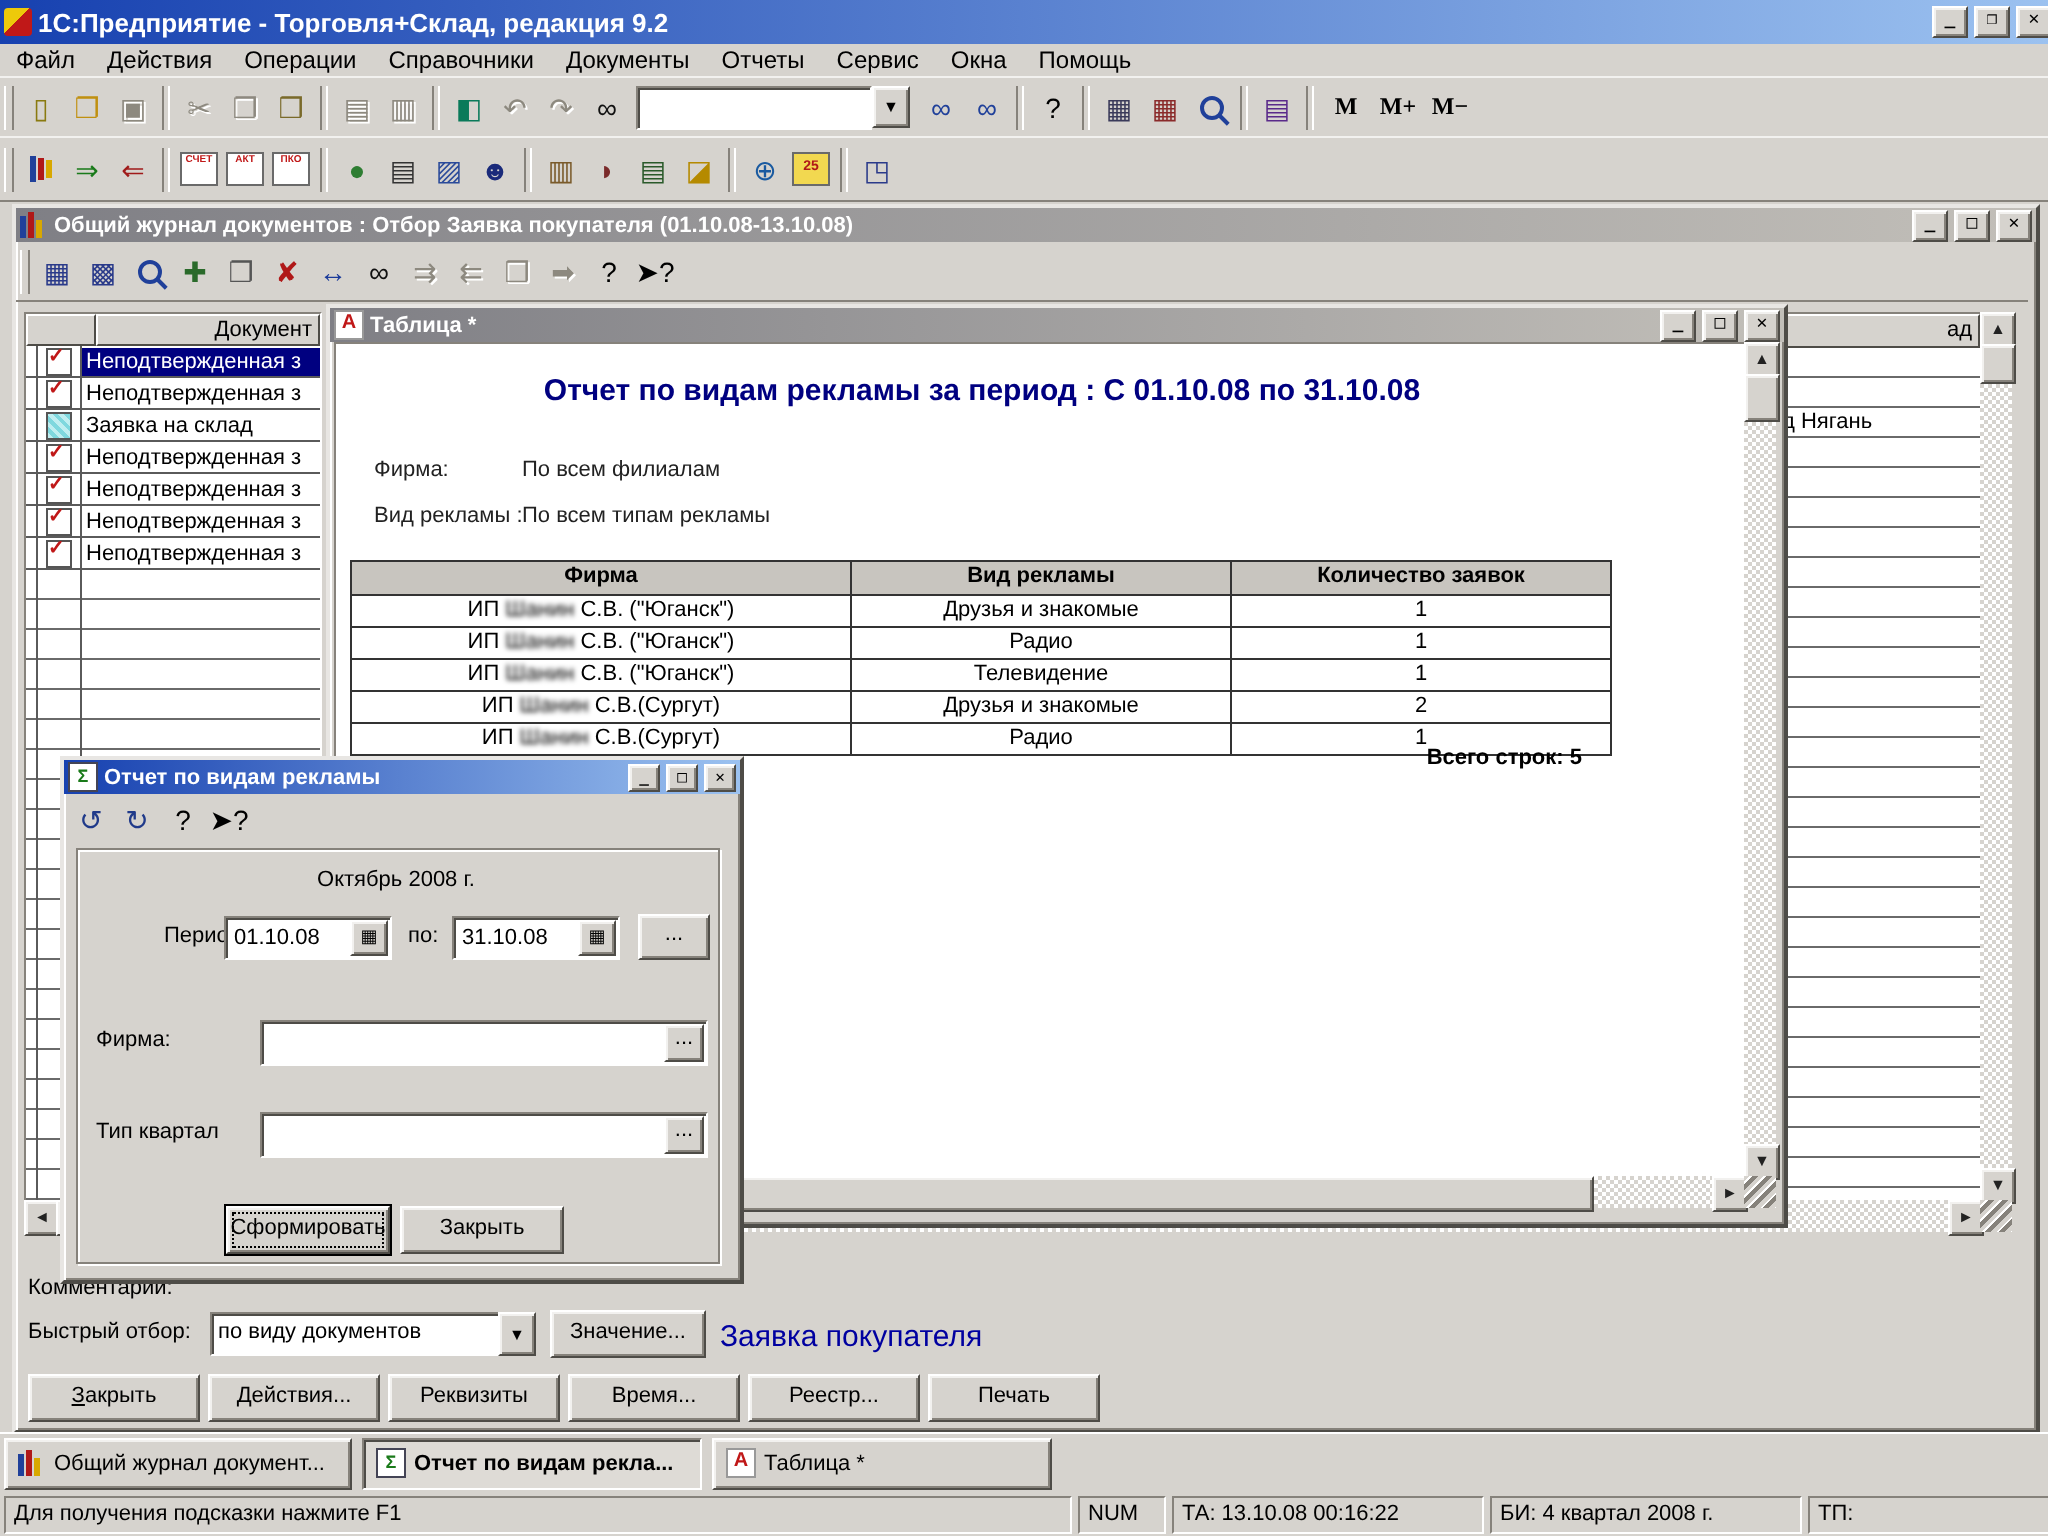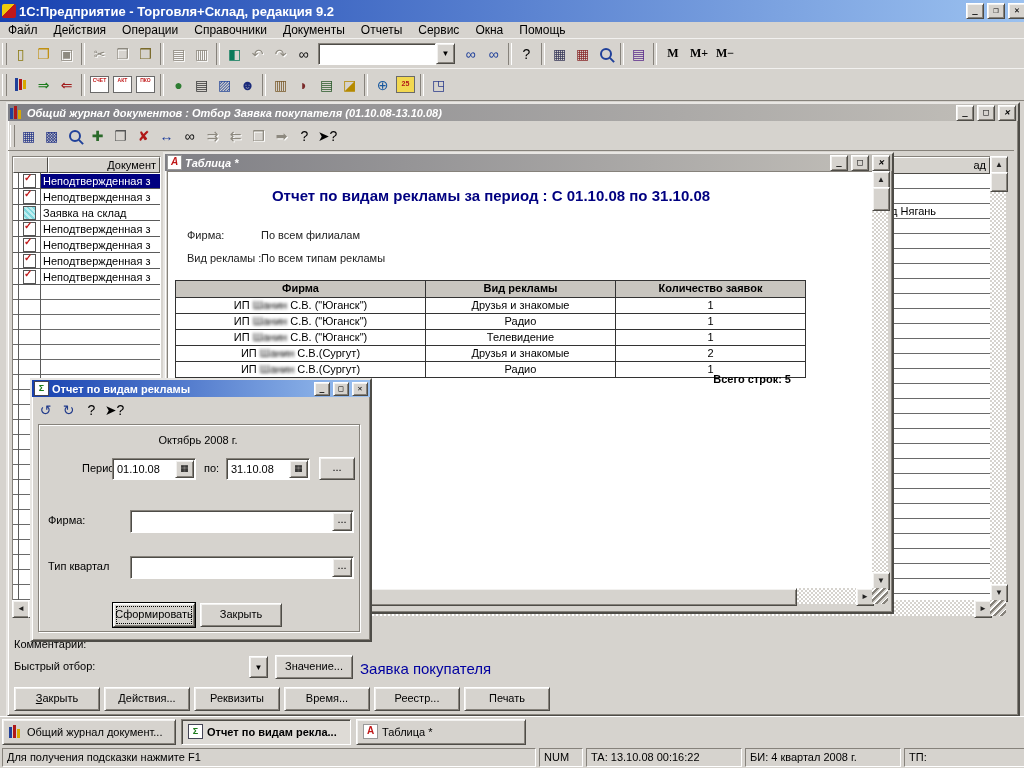--- a/index.html
+++ b/index.html
@@ -10,21 +10,21 @@
   .raised{background:#D6D3CE;border:1px solid;border-color:#FFFFFF #4E4C47 #4E4C47 #FFFFFF;
           box-shadow:inset 1px 1px 0 #F2F1EF, inset -1px -1px 0 #86827B;}
   .sunkenf{background:#fff;border:1px solid;border-color:#86827B #FFFFFF #FFFFFF #86827B;
            box-shadow:inset 1px 1px 0 #4E4C47;}
   .win{position:absolute;background:#D6D3CE;border:2px solid;
        border-color:#E8E6E3 #4E4C47 #4E4C47 #E8E6E3;
        box-shadow:inset 1px 1px 0 #fff, inset -1px -1px 0 #86827B;}
   .tbar{display:flex;align-items:center;gap:3px;padding:0 2px;height:17px;overflow:hidden;}
   .tbar .ttext{font-weight:bold;font-size:11px;color:#fff;white-space:nowrap;flex:1;}
   .tbar.active{background:linear-gradient(90deg,#1741B0,#9CC2F0);}
-  .tbar.inactive{background:linear-gradient(90deg,#7F7F85,#C2BFB9);font-style:italic;}
+  .tbar.inactive{background:linear-gradient(90deg,#7F7F85,#C2BFB9);}
   .tw{width:16px;height:14px;font-size:9px;line-height:13px;text-align:center;
       font-family:"DejaVu Sans Mono",monospace;font-weight:bold;color:#000;flex:none;cursor:default;}
   .tw.sm{width:14px;height:12px;line-height:11px;font-size:8px;}
   
   .tbrow{position:absolute;left:0;width:1024px;display:flex;align-items:center;
          border-top:1px solid #F2F1EF;border-bottom:1px solid #86827B;background:#D6D3CE;}
   .tgrip{width:3px;height:22px;border-left:1px solid #fff;border-right:1px solid #86827B;margin:0 2px;flex:none;}
   .tbsep{width:2px;height:22px;border-left:1px solid #86827B;border-right:1px solid #fff;margin:0 3px;flex:none;}
   .tbi{width:23px;height:22px;display:inline-flex;align-items:center;justify-content:center;
        font-size:14px;flex:none;cursor:default;}
@@ -309,20 +309,23 @@
 
   <div class="abs sbtrack" style="left:4px;top:496px;width:978px;height:16px;">
     <span class="sbtn raised" style="left:0;top:0;">◄</span>
     <span class="sthumb raised" style="left:16px;top:0;width:70px;height:16px;"></span>
     <span class="sbtn raised" style="left:962px;top:0;">►</span>
   </div>
   <div class="abs grip" style="left:982px;top:496px;width:16px;height:16px;"></div>
 
   <div class="abs dlg-lab" style="left:6px;top:534px;">Комментарий:</div>
   <div class="abs dlg-lab" style="left:6px;top:556px;">Быстрый отбор:</div>
+  <div class="abs sunkenf" style="left:97px;top:552px;width:143px;height:20px;">
+    <span style="font-size:11px;line-height:18px;padding:0 3px;display:block;white-space:nowrap;overflow:hidden;">по виду документов</span>
+  </div>
   <span class="abs tbi raised" style="left:241px;top:552px;width:17px;height:20px;font-size:8px;">▼</span>
   <div class="abs raised btn" style="left:267px;top:551px;width:76px;height:22px;line-height:20px;">Значение...</div>
   <div class="abs link" style="left:352px;top:556px;">Заявка покупателя</div>
 
   <div class="abs raised btn ubtn" style="left:6px;top:583px;width:84px;height:22px;line-height:20px;">Закрыть</div>
   <div class="abs raised btn" style="left:96px;top:583px;width:84px;height:22px;line-height:20px;">Действия...</div>
   <div class="abs raised btn" style="left:186px;top:583px;width:84px;height:22px;line-height:20px;">Реквизиты</div>
   <div class="abs raised btn" style="left:276px;top:583px;width:84px;height:22px;line-height:20px;">Время...</div>
   <div class="abs raised btn" style="left:366px;top:583px;width:84px;height:22px;line-height:20px;">Реестр...</div>
   <div class="abs raised btn" style="left:456px;top:583px;width:84px;height:22px;line-height:20px;">Печать</div>

